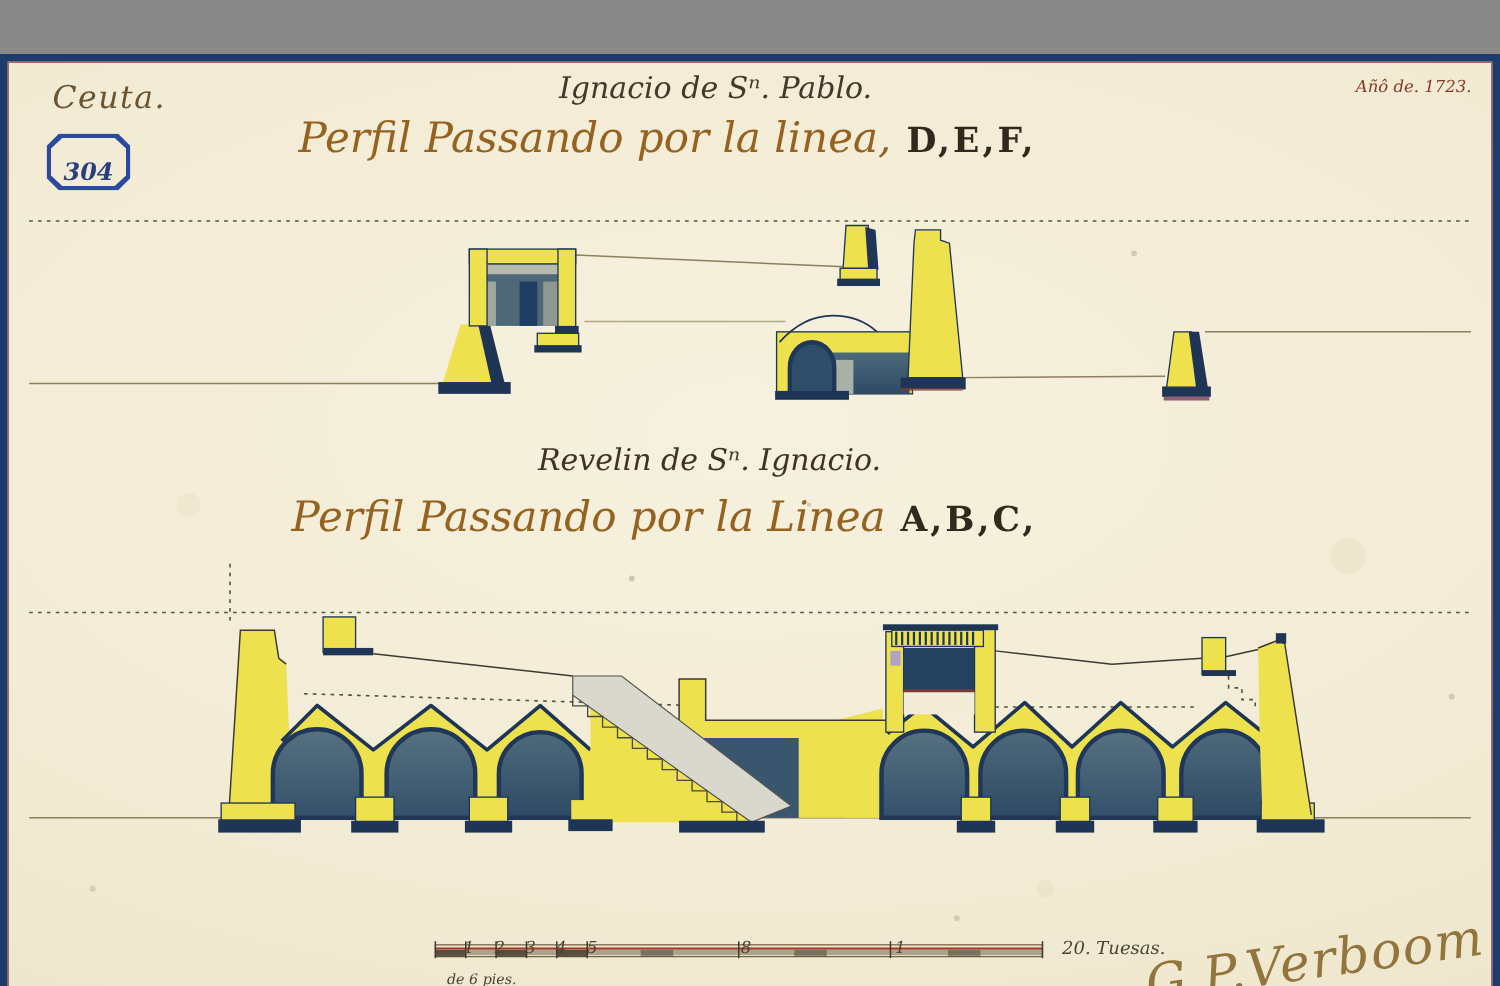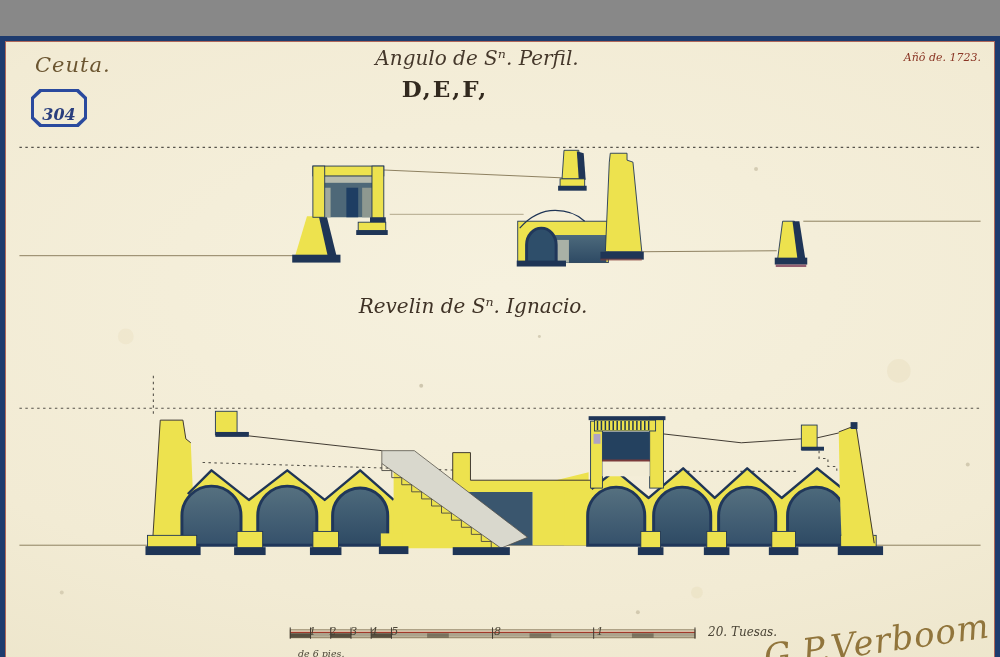--- a/index.html
+++ b/index.html
@@ -230,26 +230,31 @@
   <div class="txt ceuta">Ceuta.</div>
 
   <div class="stamp">
     <div class="stamp-inner">
       <span class="stamp-num">304</span>
     </div>
   </div>
 
   <div class="txt year">Añô de. 1723.</div>
 
-  <div class="txt title-u">Angulo de Sⁿ. Perfil.</div>
+  <div class="txt title-u">Ignacio de Sⁿ. Pablo.</div>
   <div class="txt sub-u">
+    <span class="script-big">Perfil Passando por la linea,</span>
     <span class="letters">D,E,F,</span>
   </div>
 
   <div class="txt title-l">Revelin de Sⁿ. Ignacio.</div>
+  <div class="txt sub-l">
+    <span class="script-big">Perfil Passando por la Linea</span>
+    <span class="letters">A,B,C,</span>
+  </div>
 
   <span class="smark" style="left:307.6px">1</span>
   <span class="smark" style="left:328.1px">2</span>
   <span class="smark" style="left:348.7px">3</span>
   <span class="smark" style="left:369.2px">4</span>
   <span class="smark" style="left:389.8px">5</span>
   <span class="smark" style="left:492.4px">8</span>
   <span class="smark" style="left:595.1px">1</span>
   <span class="s-end">20. Tuesas.</span>
   <span class="s-note">de 6 pies.</span>

